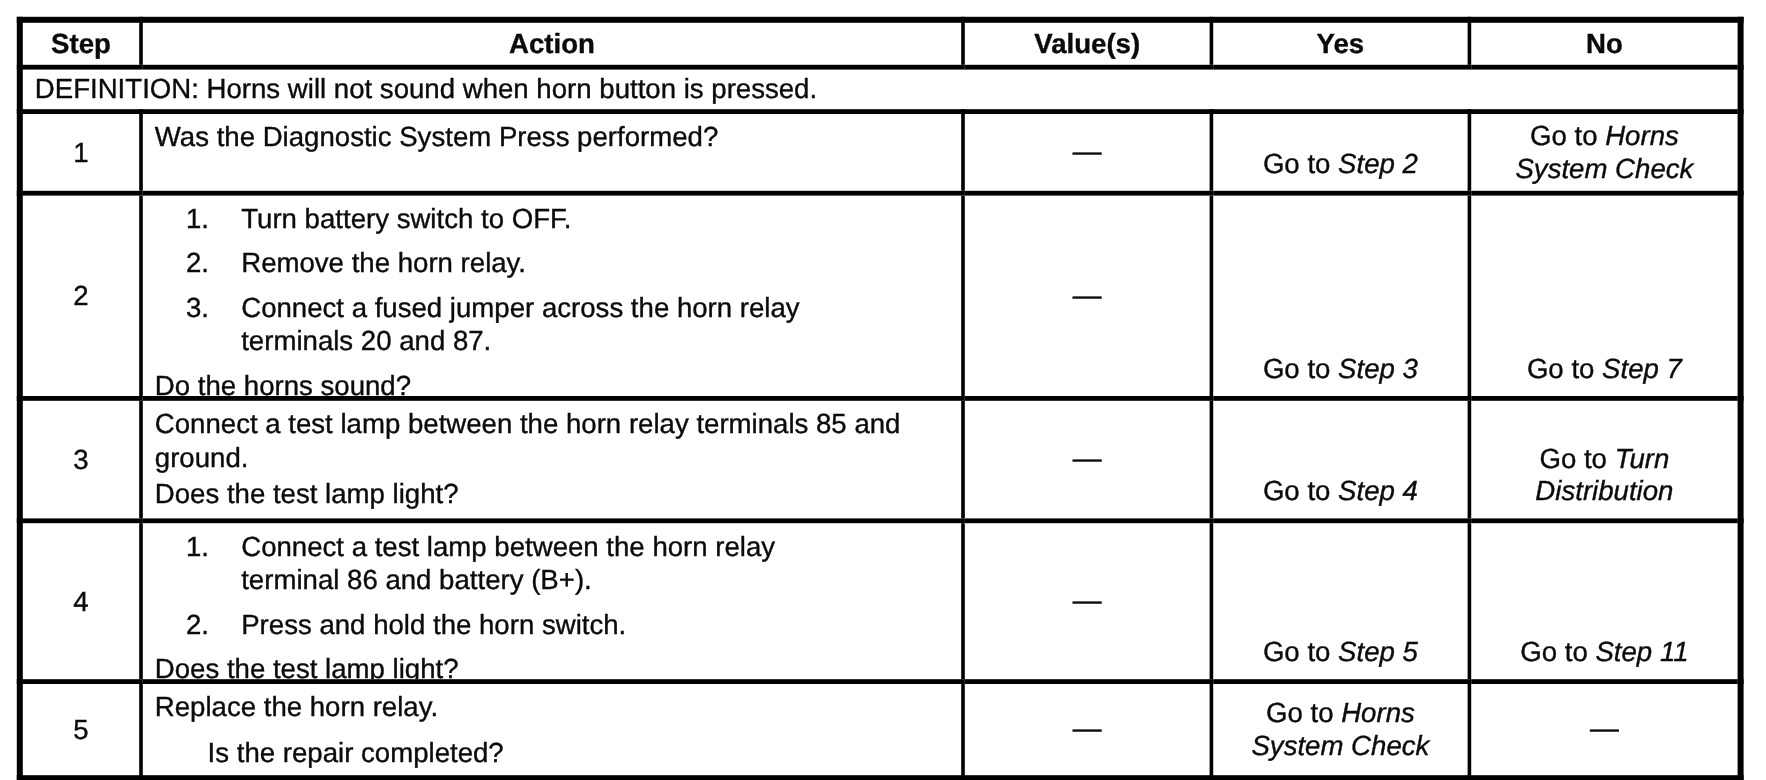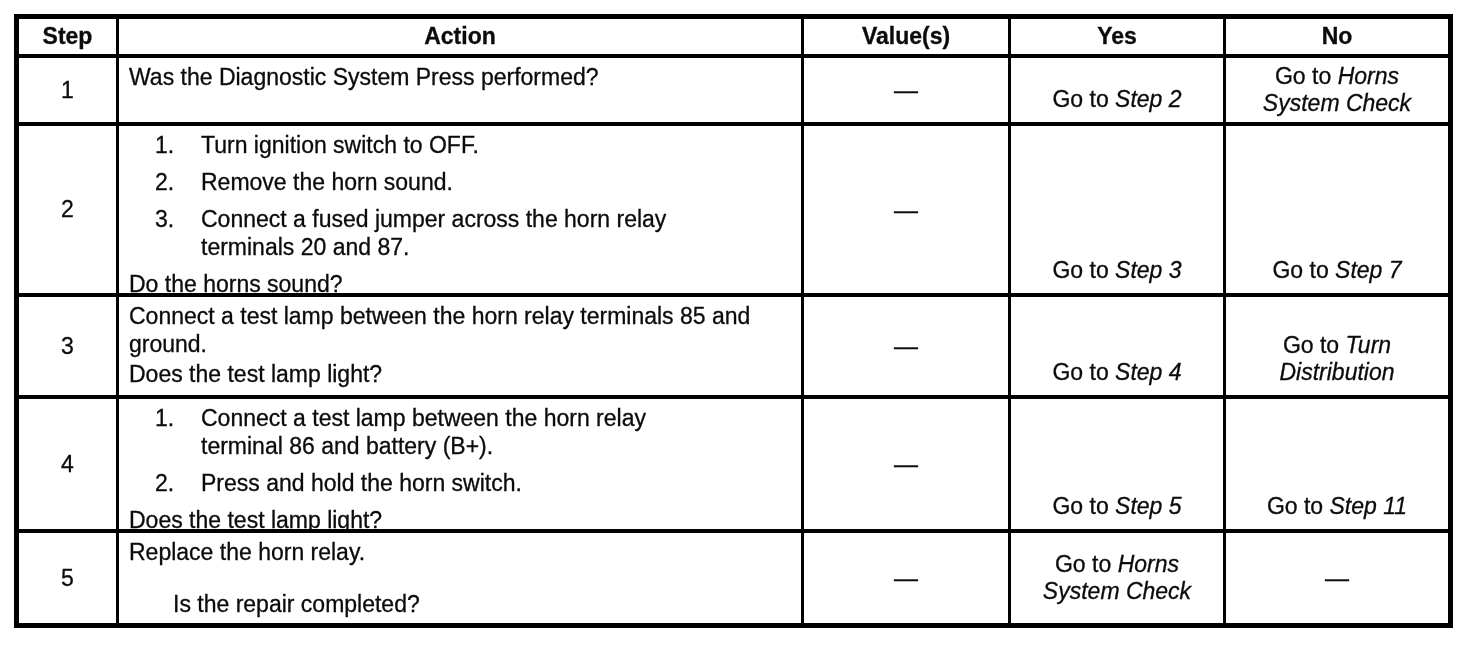--- a/index.html
+++ b/index.html
@@ -69,21 +69,21 @@
   .para { line-height: 28px; max-width: 630px; }
   .li {
     display: flex;
     margin-left: 26px;
     margin-bottom: 9px;
     line-height: 28px;
   }
   .li .num { width: 46px; flex: 0 0 auto; }
   .li .litext { flex: 1 1 auto; }
   .litext.w520 { max-width: 520px; }
-  .stack2 .line1 { line-height: 28px; margin-bottom: 24px; }
+  .stack2 .line1 { line-height: 28px; margin-bottom: 10px; }
   .stack2 .line2 { line-height: 28px; margin-left: 44px; }
   i { font-style: italic; }
 </style>
 </head>
 <body>
 
 <div class="page">
   <table class="diag">
     <colgroup>
       <col style="width:101px">
@@ -95,20 +95,23 @@
     <thead>
       <tr style="height:38px">
         <th>Step</th>
         <th>Action</th>
         <th>Value(s)</th>
         <th>Yes</th>
         <th>No</th>
       </tr>
     </thead>
     <tbody>
+      <tr class="defrow" style="height:34px">
+        <td colspan="5">DEFINITION: Horns will not sound when horn button is pressed.</td>
+      </tr>
 
       <tr style="height:66px">
         <td class="step">1</td>
         <td class="action">
           <div class="q">Was the Diagnostic System Press performed?</div>
         </td>
         <td class="val">—</td>
         <td class="goto-cell">
           <span>Go to </span><i>Step 2</i>
         </td>
@@ -117,25 +120,25 @@
         </td>
       </tr>
 
       <tr style="height:171px">
         <td class="step">2</td>
         <td class="action">
           <div class="acol h152">
             <div>
               <div class="li">
                 <span class="num">1.</span>
-                <span class="litext">Turn ignition switch to OFF.</span>
+                <span class="litext">Turn battery switch to OFF.</span>
               </div>
               <div class="li">
                 <span class="num">2.</span>
-                <span class="litext">Remove the horn sound.</span>
+                <span class="litext">Remove the horn relay.</span>
               </div>
               <div class="li">
                 <span class="num">3.</span>
                 <span class="litext w520">Connect a fused jumper across the horn relay terminals 20 and 87.</span>
               </div>
             </div>
             <div class="q">Do the horns sound?</div>
           </div>
         </td>
         <td class="val">—</td>

